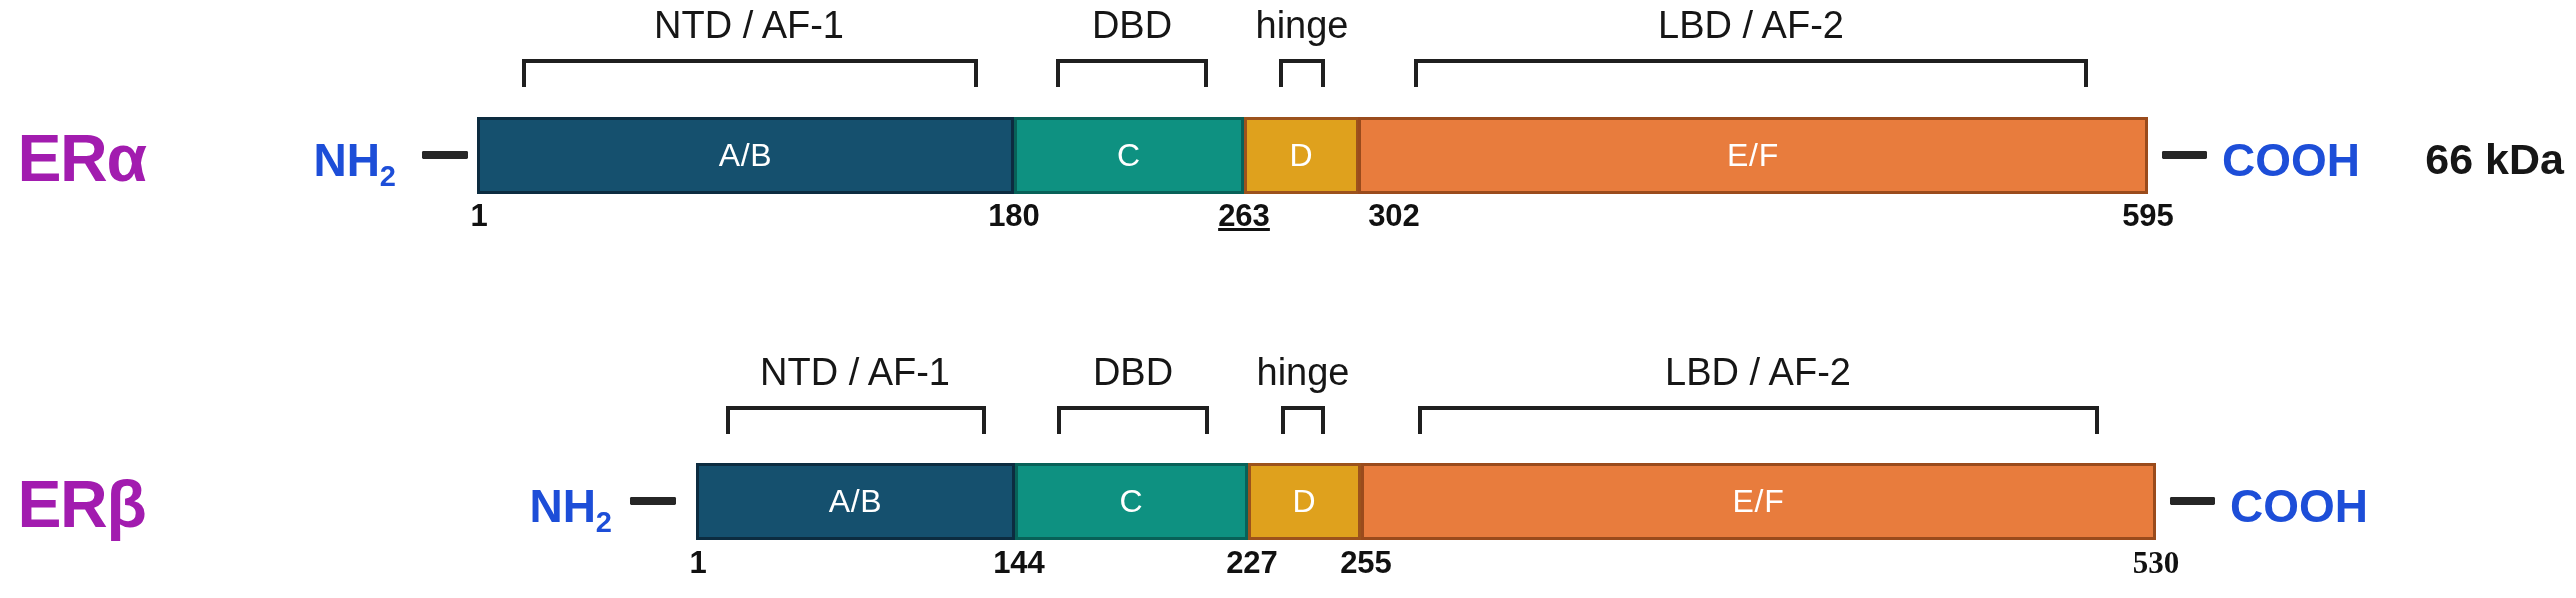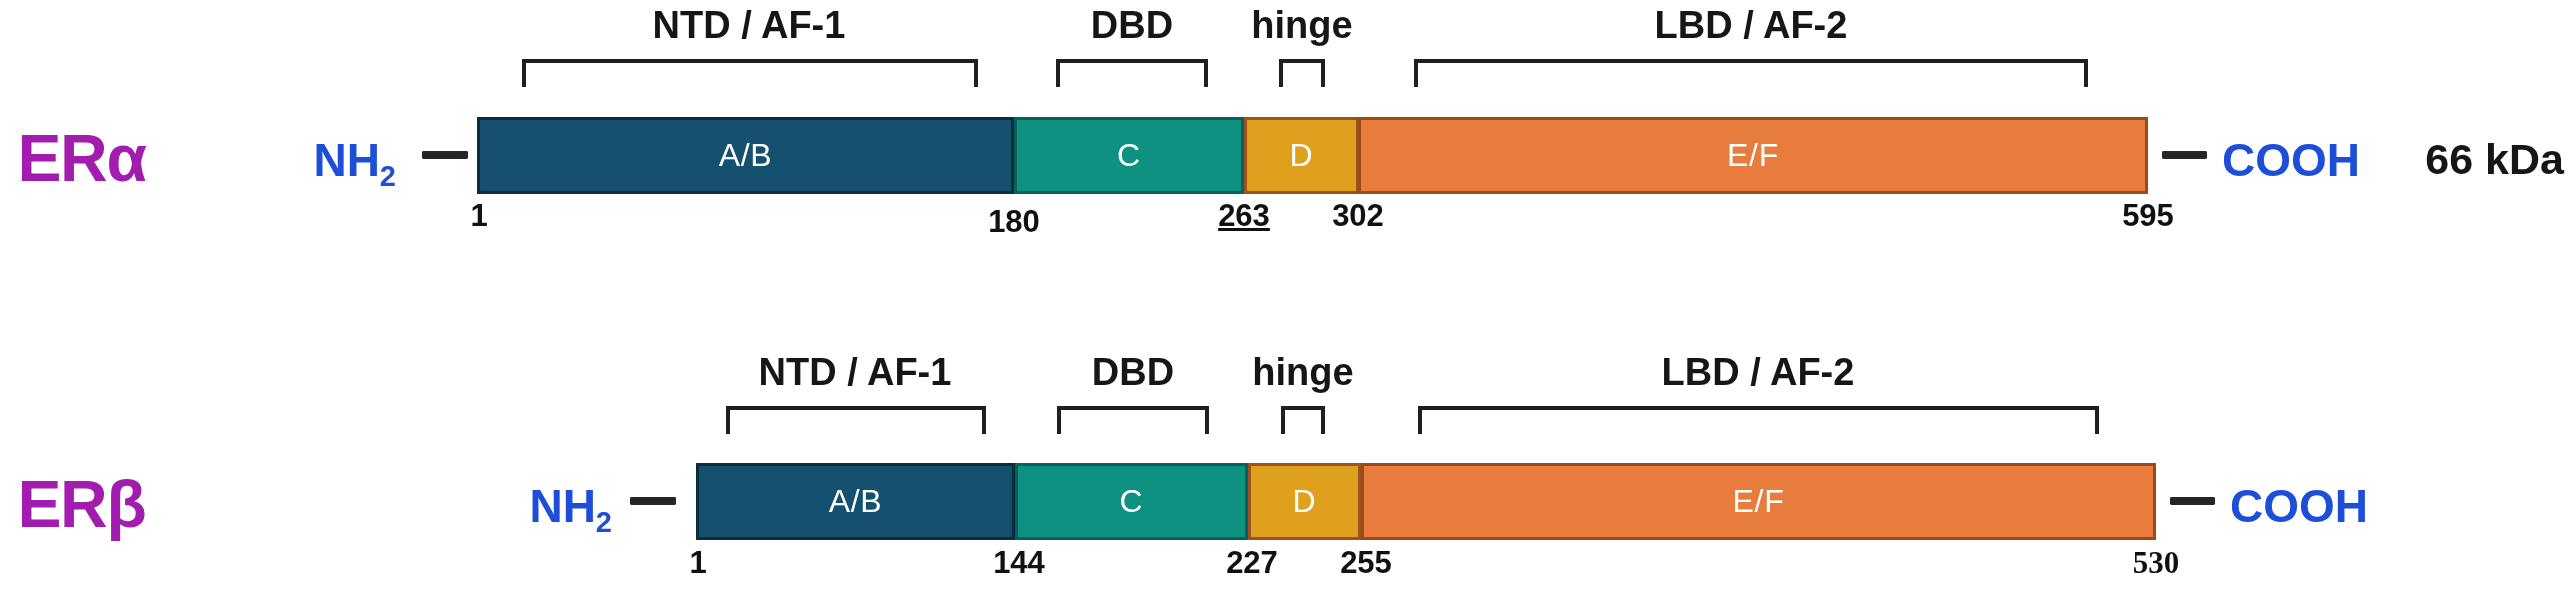--- a/index.html
+++ b/index.html
@@ -13,21 +13,21 @@
   .kda{position:absolute;font-size:43px;font-weight:700;color:#161616;text-align:right;white-space:nowrap;}
   .dash{position:absolute;height:8.4px;background:#262626;border-radius:1.4px;}
 
   .bar{position:absolute;height:77px;}
   .seg{position:absolute;top:0;height:77px;box-sizing:border-box;border:3.5px solid;display:flex;align-items:center;justify-content:center;}
   .seg-label{color:#ffffff;font-size:32px;font-weight:400;letter-spacing:0.7px;}
 
   .tick{position:absolute;transform:translateX(-50%);font-size:31px;font-weight:700;color:#111111;white-space:nowrap;}
 
   .bracket{position:absolute;height:28px;box-sizing:border-box;border-top:4.9px solid #1f1f1f;border-left:4.9px solid #1f1f1f;border-right:4.9px solid #1f1f1f;}
-  .bracket-label{position:absolute;transform:translateX(-50%);font-size:38px;font-weight:700;color:#161616;white-space:nowrap;}
+  .bracket-label{position:absolute;transform:translateX(-50%);font-size:38px;font-weight:400;color:#161616;white-space:nowrap;}
 </style>
 </head>
 <body>
 
 <div class="canvas">
 
   <div class="rname" style="left:17.5px;top:120px;">ERα</div>
 
   <div class="term right-align" style="left:256px;top:133px;width:140px;"><span>NH</span><span class="sub">2</span></div>
 
@@ -42,23 +42,23 @@
       </div>
     <div class="seg" style="left: 767px; width: 115px; background-color: rgb(223, 161, 29); border-color: rgb(156, 82, 28);">
         <span class="seg-label">D</span>
       </div>
     <div class="seg" style="left: 881px; width: 790px; background-color: rgb(232, 124, 61); border-color: rgb(154, 75, 28);">
         <span class="seg-label">E/F</span>
       </div>
   </div>
 
   <div class="tick" style="left:479px;top:198px;">1</div>
-  <div class="tick" style="left:1014px;top:204px;text-align:center;">180</div>
+  <div class="tick" style="left:1014px;top:198px;text-align:center;">180</div>
   <div class="tick" style="left:1244px;top:198px;text-decoration:underline;">263</div>
-  <div class="tick" style="left:1358px;top:198px;">302</div>
+  <div class="tick" style="left:1394px;top:198px;">302</div>
   <div class="tick" style="left:2148px;top:198px;">595</div>
 
   <div class="dash" style="left:2162px;top:151px;width:45px;"></div>
   <div class="term" style="left:2222px;top:133px;">COOH</div>
   <div class="kda" style="left:2360px;top:135px;width:204px;">66 kDa</div>
 
   <div class="bracket" style="left:522px;top:59px;width:456px;"></div>
   <div class="bracket" style="left:1056px;top:59px;width:152px;"></div>
   <div class="bracket" style="left:1279px;top:59px;width:46px;"></div>
   <div class="bracket" style="left:1414px;top:59px;width:674px;"></div>

